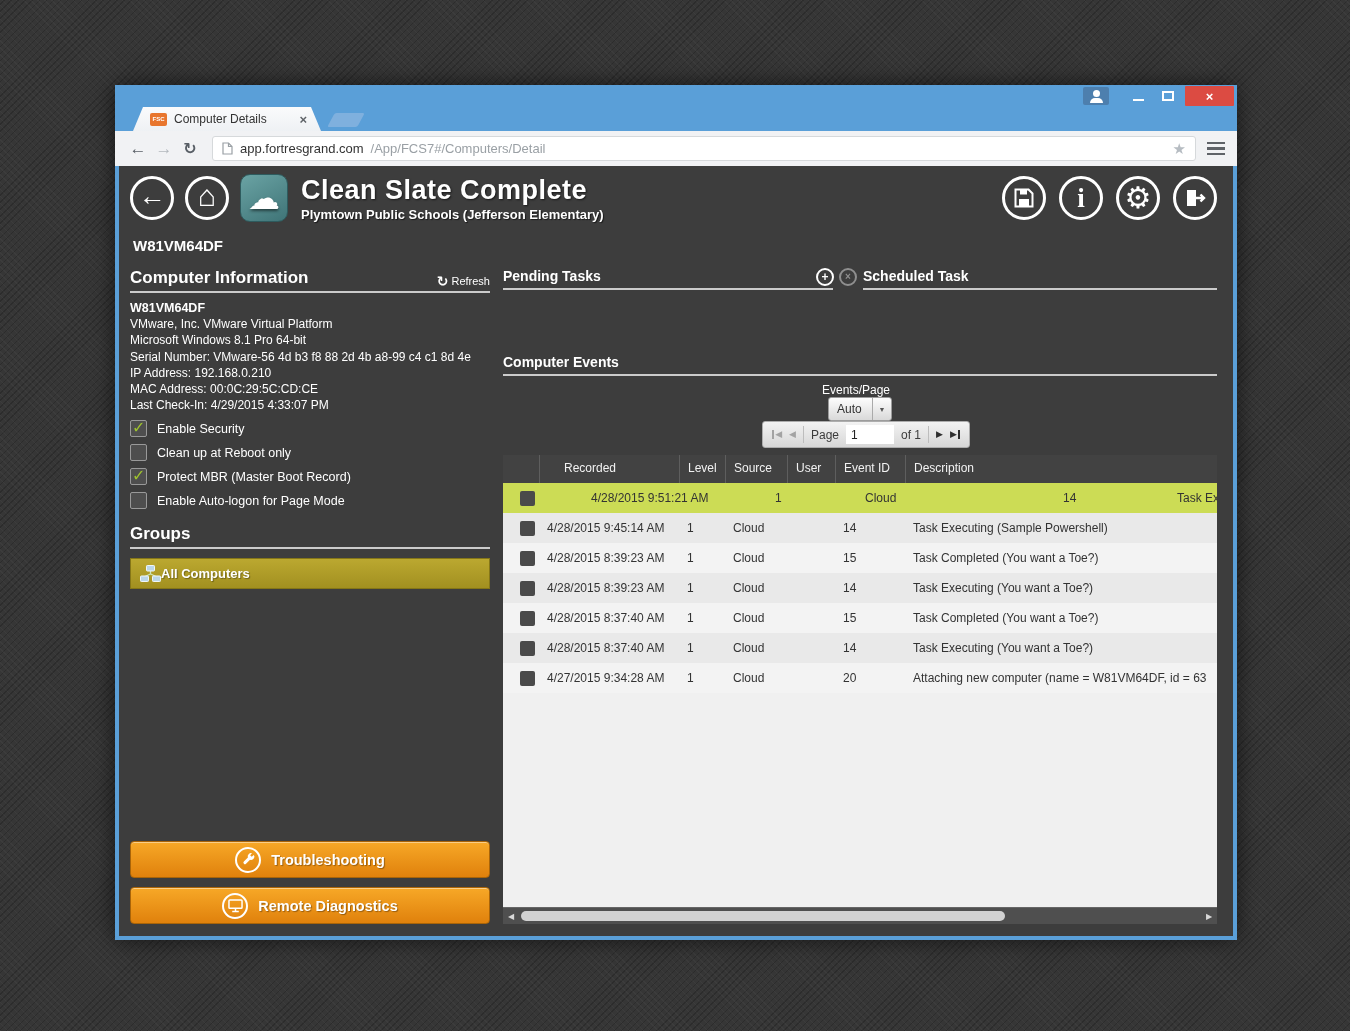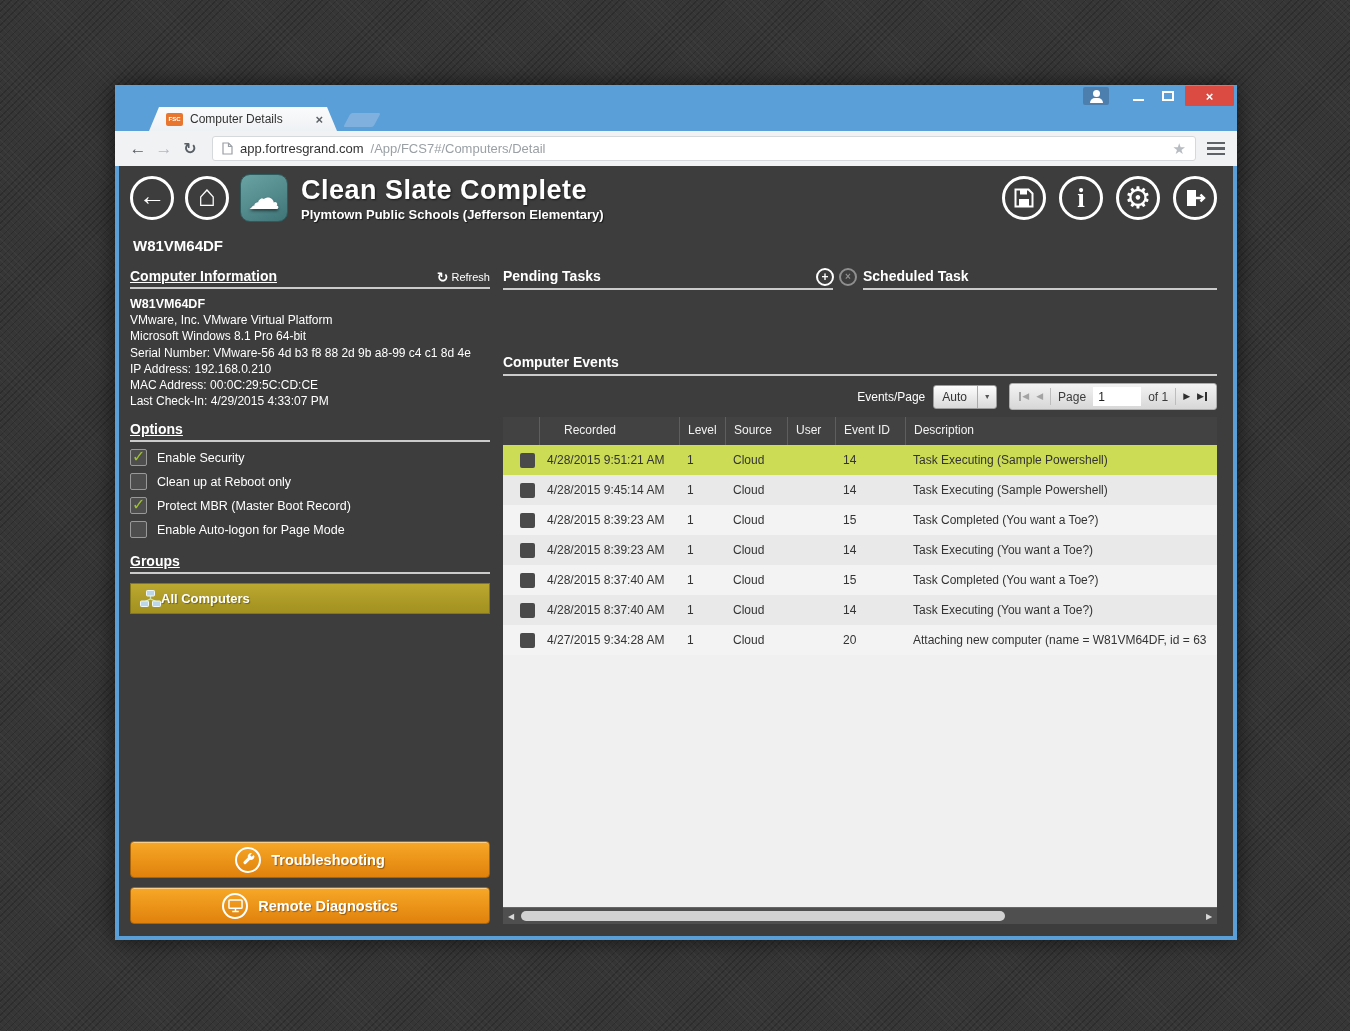--- a/index.html
+++ b/index.html
@@ -22,21 +22,21 @@
   .user-btn{ width:26px; height:18px; background:#4d7fae; border-radius:2px; margin-right:12px;
     display:flex; flex-direction:column; align-items:center; justify-content:center; }
   .user-head{ width:7px; height:7px; border-radius:50%; background:#fff; }
   .user-body{ width:13px; height:5px; border-radius:6px 6px 0 0; background:#fff; margin-top:1px; }
   .win-btn{ width:26px; height:20px; display:flex; align-items:center; justify-content:center; }
   .glyph-min{ width:11px; height:2px; background:#fff; margin-top:8px; }
   .glyph-max{ width:12px; height:10px; border:2px solid #fff; }
   .close-btn{ width:49px; height:20px; background:#dc4b42; border-radius:1px;
     display:flex; align-items:center; justify-content:center; color:#fff; font-weight:bold; font-size:13px; }
 
-  .tabstrip{ height:24px; display:flex; align-items:flex-end; padding-left:18px;margin-left:16px; }
+  .tabstrip{ height:24px; display:flex; align-items:flex-end; padding-left:18px; }
   .tab{ width:188px; height:24px; background:linear-gradient(#fafbfc,#eef1f4);
     clip-path:polygon(10px 0, calc(100% - 10px) 0, 100% 100%, 0 100%);
     display:flex; align-items:center; gap:7px; padding:0 14px 0 17px; }
   .favicon{ width:17px; height:13px; background:#e8762e; border-radius:2px; color:#fff;
     font-size:6px; font-weight:bold; display:flex; align-items:center; justify-content:center; flex:none; }
   .tab-title{ flex:1; font-size:12px; color:#333; white-space:nowrap; overflow:hidden; }
   .tab-close{ color:#5f6368; font-size:13px; font-weight:bold; line-height:1; }
   .newtab{ width:30px; height:14px; background:#7fb0de; border-radius:2px; transform:skewX(-28deg); margin:0 0 4px 10px; }
 
   .toolbar{ height:35px; background:#f1f2f4; display:flex; align-items:center; padding:0 10px; }
@@ -73,21 +73,21 @@
   .hdr-icons .circle-btn{ margin-right:0; margin-left:13px; }
 
   .computer-name{ font-size:15px; font-weight:bold; margin:15px 0 0 3px; }
 
   .main{ flex:1; display:flex; gap:13px; margin-top:14px; min-height:0; }
   .left-col{ width:360px; flex:none; display:flex; flex-direction:column; min-height:0; }
   .right-col{ flex:1; display:flex; flex-direction:column; min-width:0; min-height:0; }
 
   .section-head{ display:flex; justify-content:space-between; align-items:flex-end;
     border-bottom:2px solid #cbcbcb; padding-bottom:3px; }
-  .section-title{ font-size:14px; font-weight:bold;text-decoration:underline; }
+  .section-title{ font-size:17px; font-weight:bold; }
   .refresh-link{ display:flex; align-items:center; gap:3px; font-size:11px; }
   .refresh-link .ri{ font-size:14px; font-weight:bold; line-height:1; }
 
   .info-block{ margin-top:7px; font-size:12px; line-height:16.2px; white-space:nowrap; overflow:hidden; }
   .info-name{ font-weight:bold; font-size:12.5px; }
 
   .opts-head{ margin-top:12px; }
   .opt-row{ display:flex; align-items:center; gap:10px; margin-top:7px; }
   .opt-row:first-of-type{ margin-top:10px; }
   .cb{ width:17px; height:17px; background:#4e4e4e; border:1px solid #999; border-radius:2px;
@@ -114,21 +114,21 @@
   .tasks-row{ display:flex; }
   .pending{ width:330px; flex:none; position:relative; }
   .panel-head{ font-size:14px; font-weight:bold; padding-bottom:4px; border-bottom:2px solid #cbcbcb; }
   .pending-icons{ position:absolute; top:0; right:-24px; display:flex; gap:5px; }
   .mini-circle{ width:18px; height:18px; border-radius:50%; border:2px solid #fff;
     display:flex; align-items:center; justify-content:center; font-size:12px; font-weight:bold; color:#fff; line-height:1; }
   .mini-circle.disabled{ border-color:#8f8f8f; color:#8f8f8f; font-size:10px; }
   .scheduled{ flex:1; margin-left:30px; }
 
   .events-head{ margin-top:64px; }
-  .events-controls{ display:flex; justify-content:flex-end; align-items:center; margin-top:7px; }
+  .events-controls{ display:flex; justify-content:flex-end; align-items:center; margin-top:7px;flex-direction:column; }
   .epp-label{ font-size:12px; margin-right:8px; }
   .dropdown{ width:64px; height:24px; display:flex; align-items:center;
     background:linear-gradient(#fdfdfd,#d9d9d9); border:1px solid #9c9c9c; border-radius:3px; }
   .dd-value{ flex:1; padding-left:8px; font-size:12px; color:#333; }
   .dd-arrow{ width:19px; align-self:stretch; border-left:1px solid #aaa; display:flex;
     align-items:center; justify-content:center; font-size:7px; color:#555; }
   .pager{ margin-left:12px; height:27px; display:flex; align-items:center; gap:7px; padding:0 9px;
     background:linear-gradient(#f3f3f3,#d7d7d7); border:1px solid #adadad; border-radius:3px;
     font-size:12px; color:#3c3c3c; }
   .pg-arrow{ font-size:9px; line-height:1; color:#2f2f2f; }
@@ -148,21 +148,21 @@
   .c-rec{ width:140px; flex:none;padding-left:24px; }
   .c-lvl{ width:46px; flex:none; }
   .c-src{ width:62px; flex:none; }
   .c-usr{ width:48px; flex:none; }
   .c-eid{ width:70px; flex:none; }
   .c-desc{ flex:1; min-width:0; }
   .tbody{ flex:1; background:#f0f0f0; min-height:0; overflow:hidden; }
   .row{ height:30px; display:flex; align-items:center; font-size:12px; color:#333; }
   .row:nth-child(even){ background:#e9e9e9; }
   .row:nth-child(odd){ background:#f3f3f3; }
-  .row.highlighted{ background:#ccdc55; }
+  .row.highlighted{ background:#ccdc55;gap:44px; }
   .cell{ padding-left:8px; white-space:nowrap; overflow:hidden; }
   .row-cb{ width:15px; height:15px; background:#4a4a4a; border-radius:2px; margin-left:9px; display:block; }
   .hscroll{ height:17px; background:#4f4f4f; border-top:1px solid #666; display:flex; align-items:center; flex:none; }
   .hs-arrow{ width:16px; text-align:center; font-size:8px; color:#d8d8d8; }
   .hs-track{ flex:1; position:relative; height:100%; }
   .hs-thumb{ position:absolute; left:2px; top:3px; height:10px; width:71%; background:#d2d2d2; border-radius:5px; }
 
   svg{ display:block; }
 </style>
 </head>
@@ -263,29 +263,26 @@
           <span class="section-title">Computer Information</span>
           <span class="refresh-link">
             <span class="ri">↻</span>
             <span>Refresh</span>
           </span>
         </div>
         <div class="info-block">
           <div class="info-name">W81VM64DF</div>
           <div>VMware, Inc.  VMware Virtual Platform</div>
           <div>Microsoft Windows 8.1 Pro  64-bit</div>
-          <div>Serial Number: VMware-56 4d b3 f8 88 2d 9b a8-99 c4 c1 8d 4e</div>
+          <div>Serial Number: VMware-56 4d b3 f8 88 2d 4b a8-99 c4 c1 8d 4e</div>
           <div>IP Address: 192.168.0.210</div>
           <div>MAC Address: 00:0C:29:5C:CD:CE</div>
           <div>Last Check-In: 4/29/2015 4:33:07 PM</div>
         </div>
 
-        <div class="section-head opts-head">
-          <span class="section-title">Options</span>
-        </div>
         <div class="opt-row checked">
           <span class="cb">
               <span class="mark">✓</span>
             </span>
           <span class="opt-label">Enable Security</span>
         </div>
         <div class="opt-row">
           <span class="cb"></span>
           <span class="opt-label">Clean up at Reboot only</span>
         </div>

